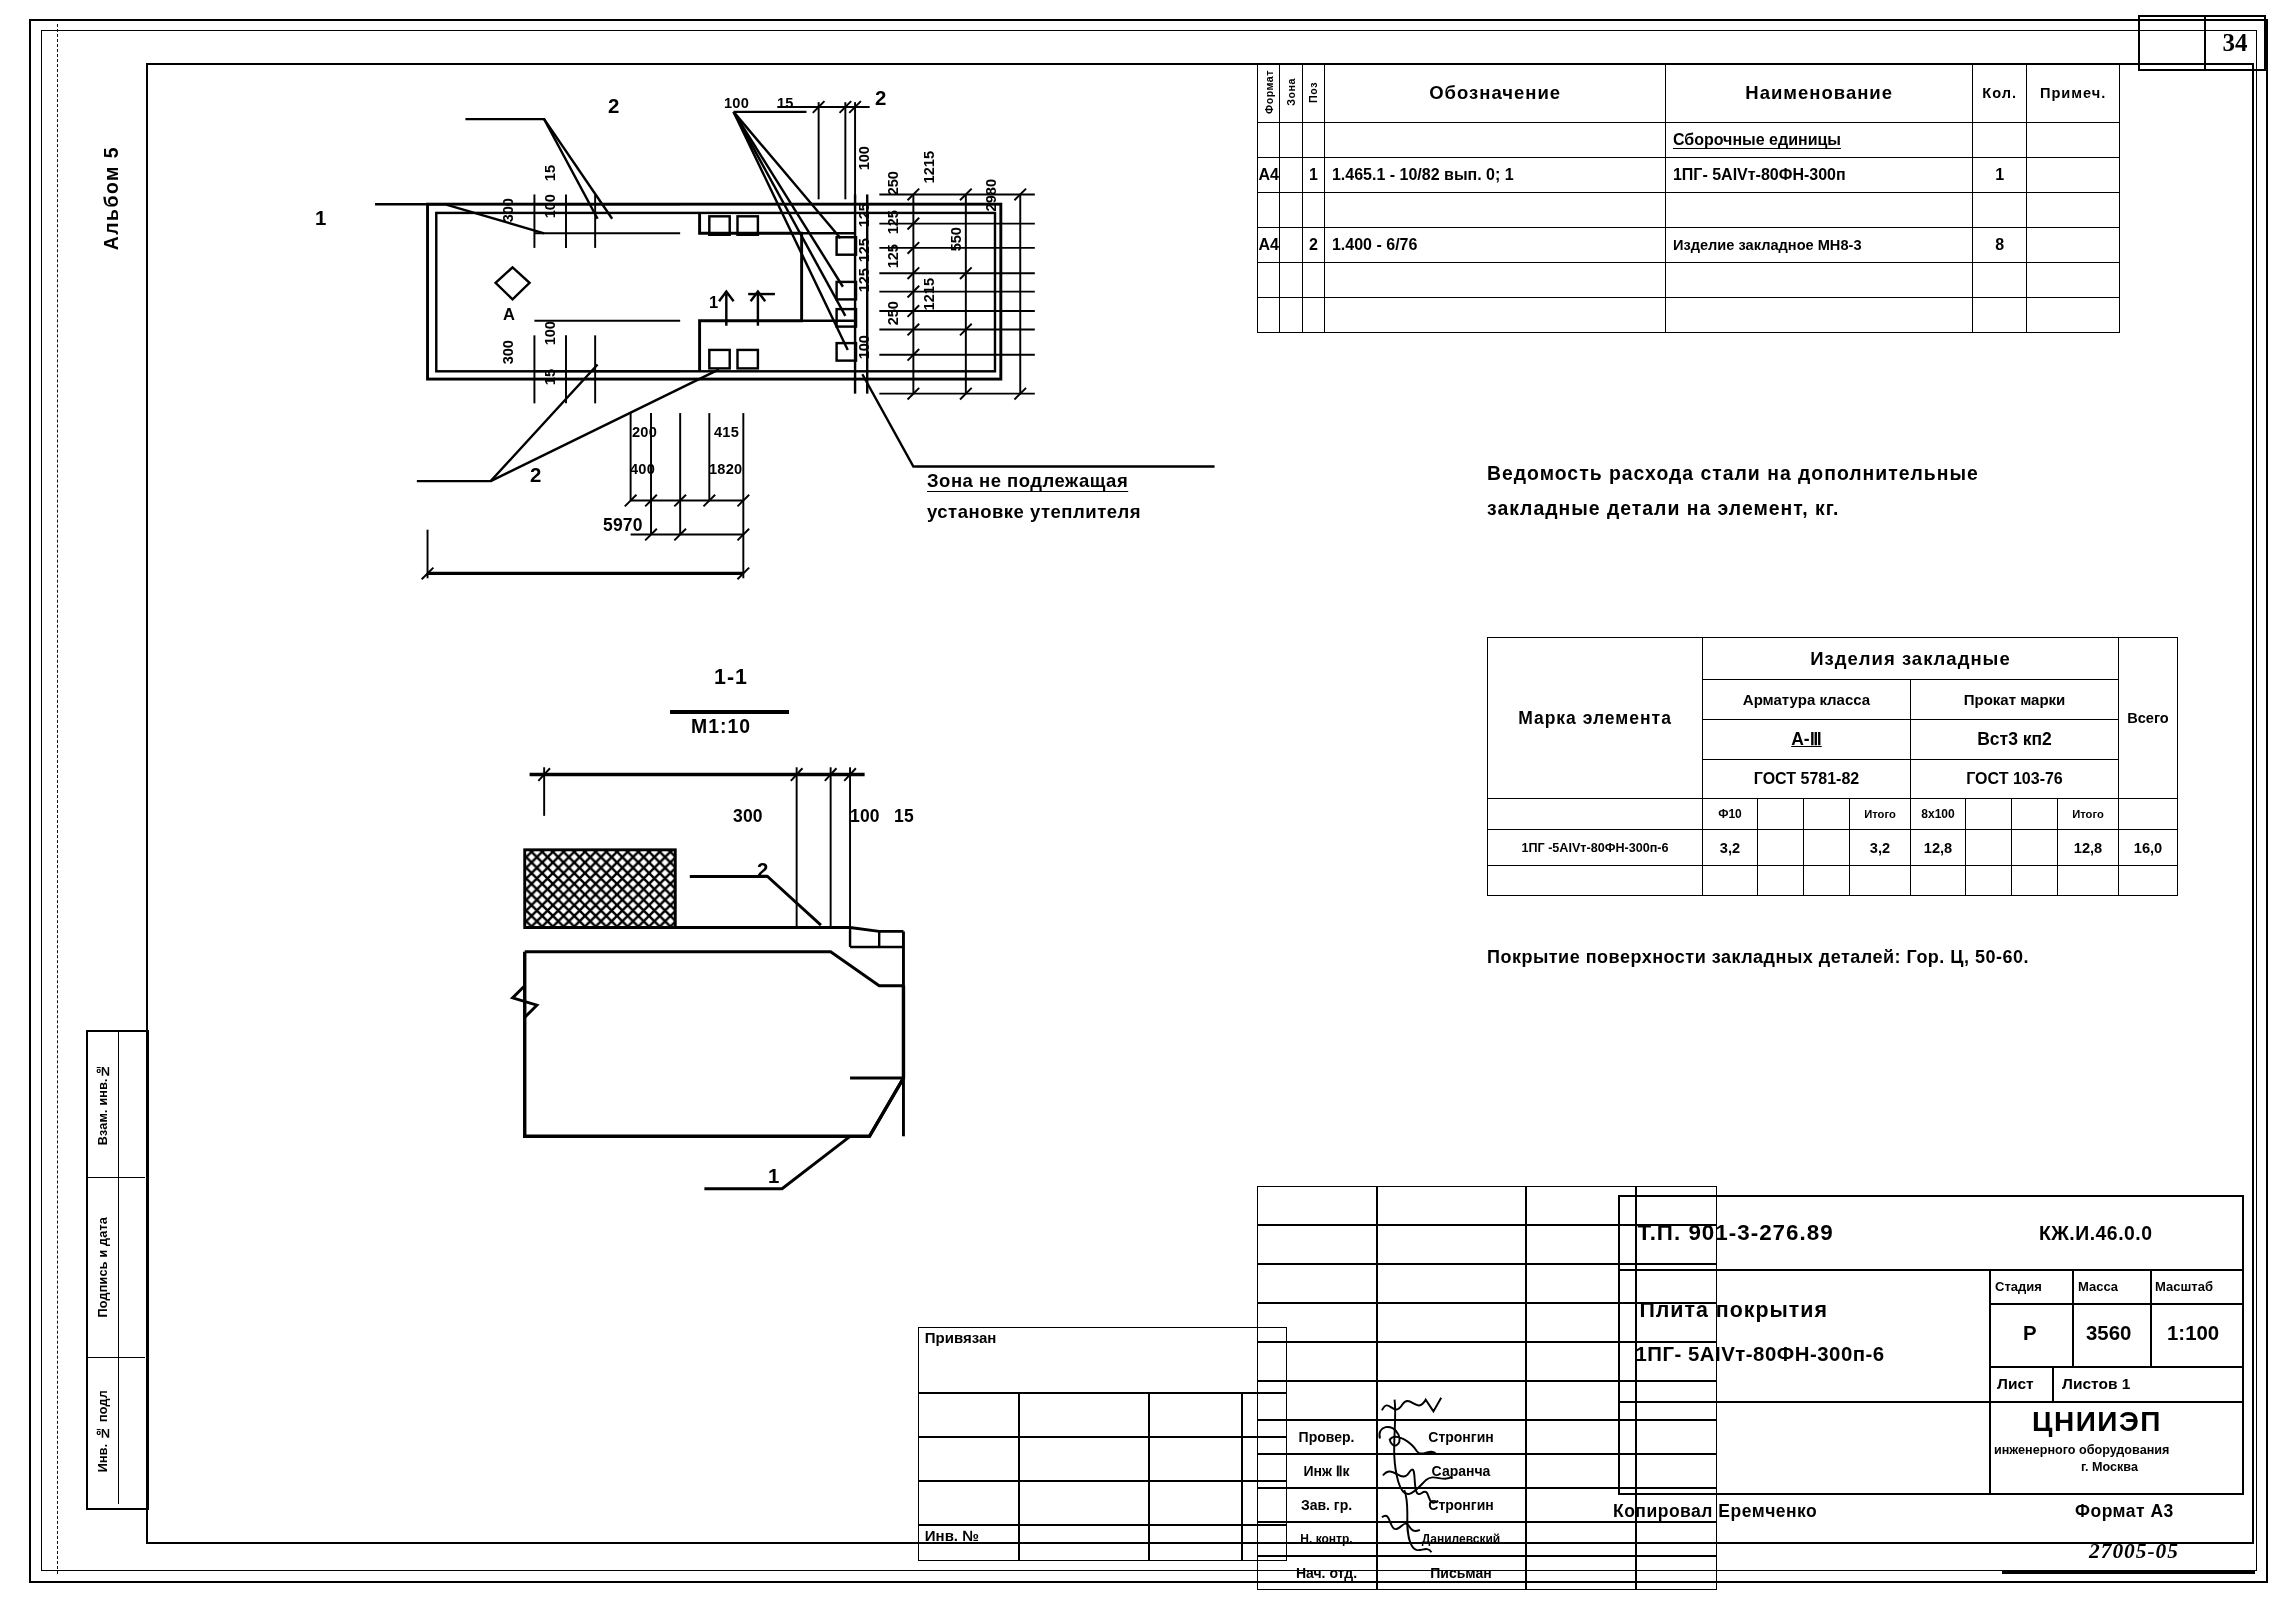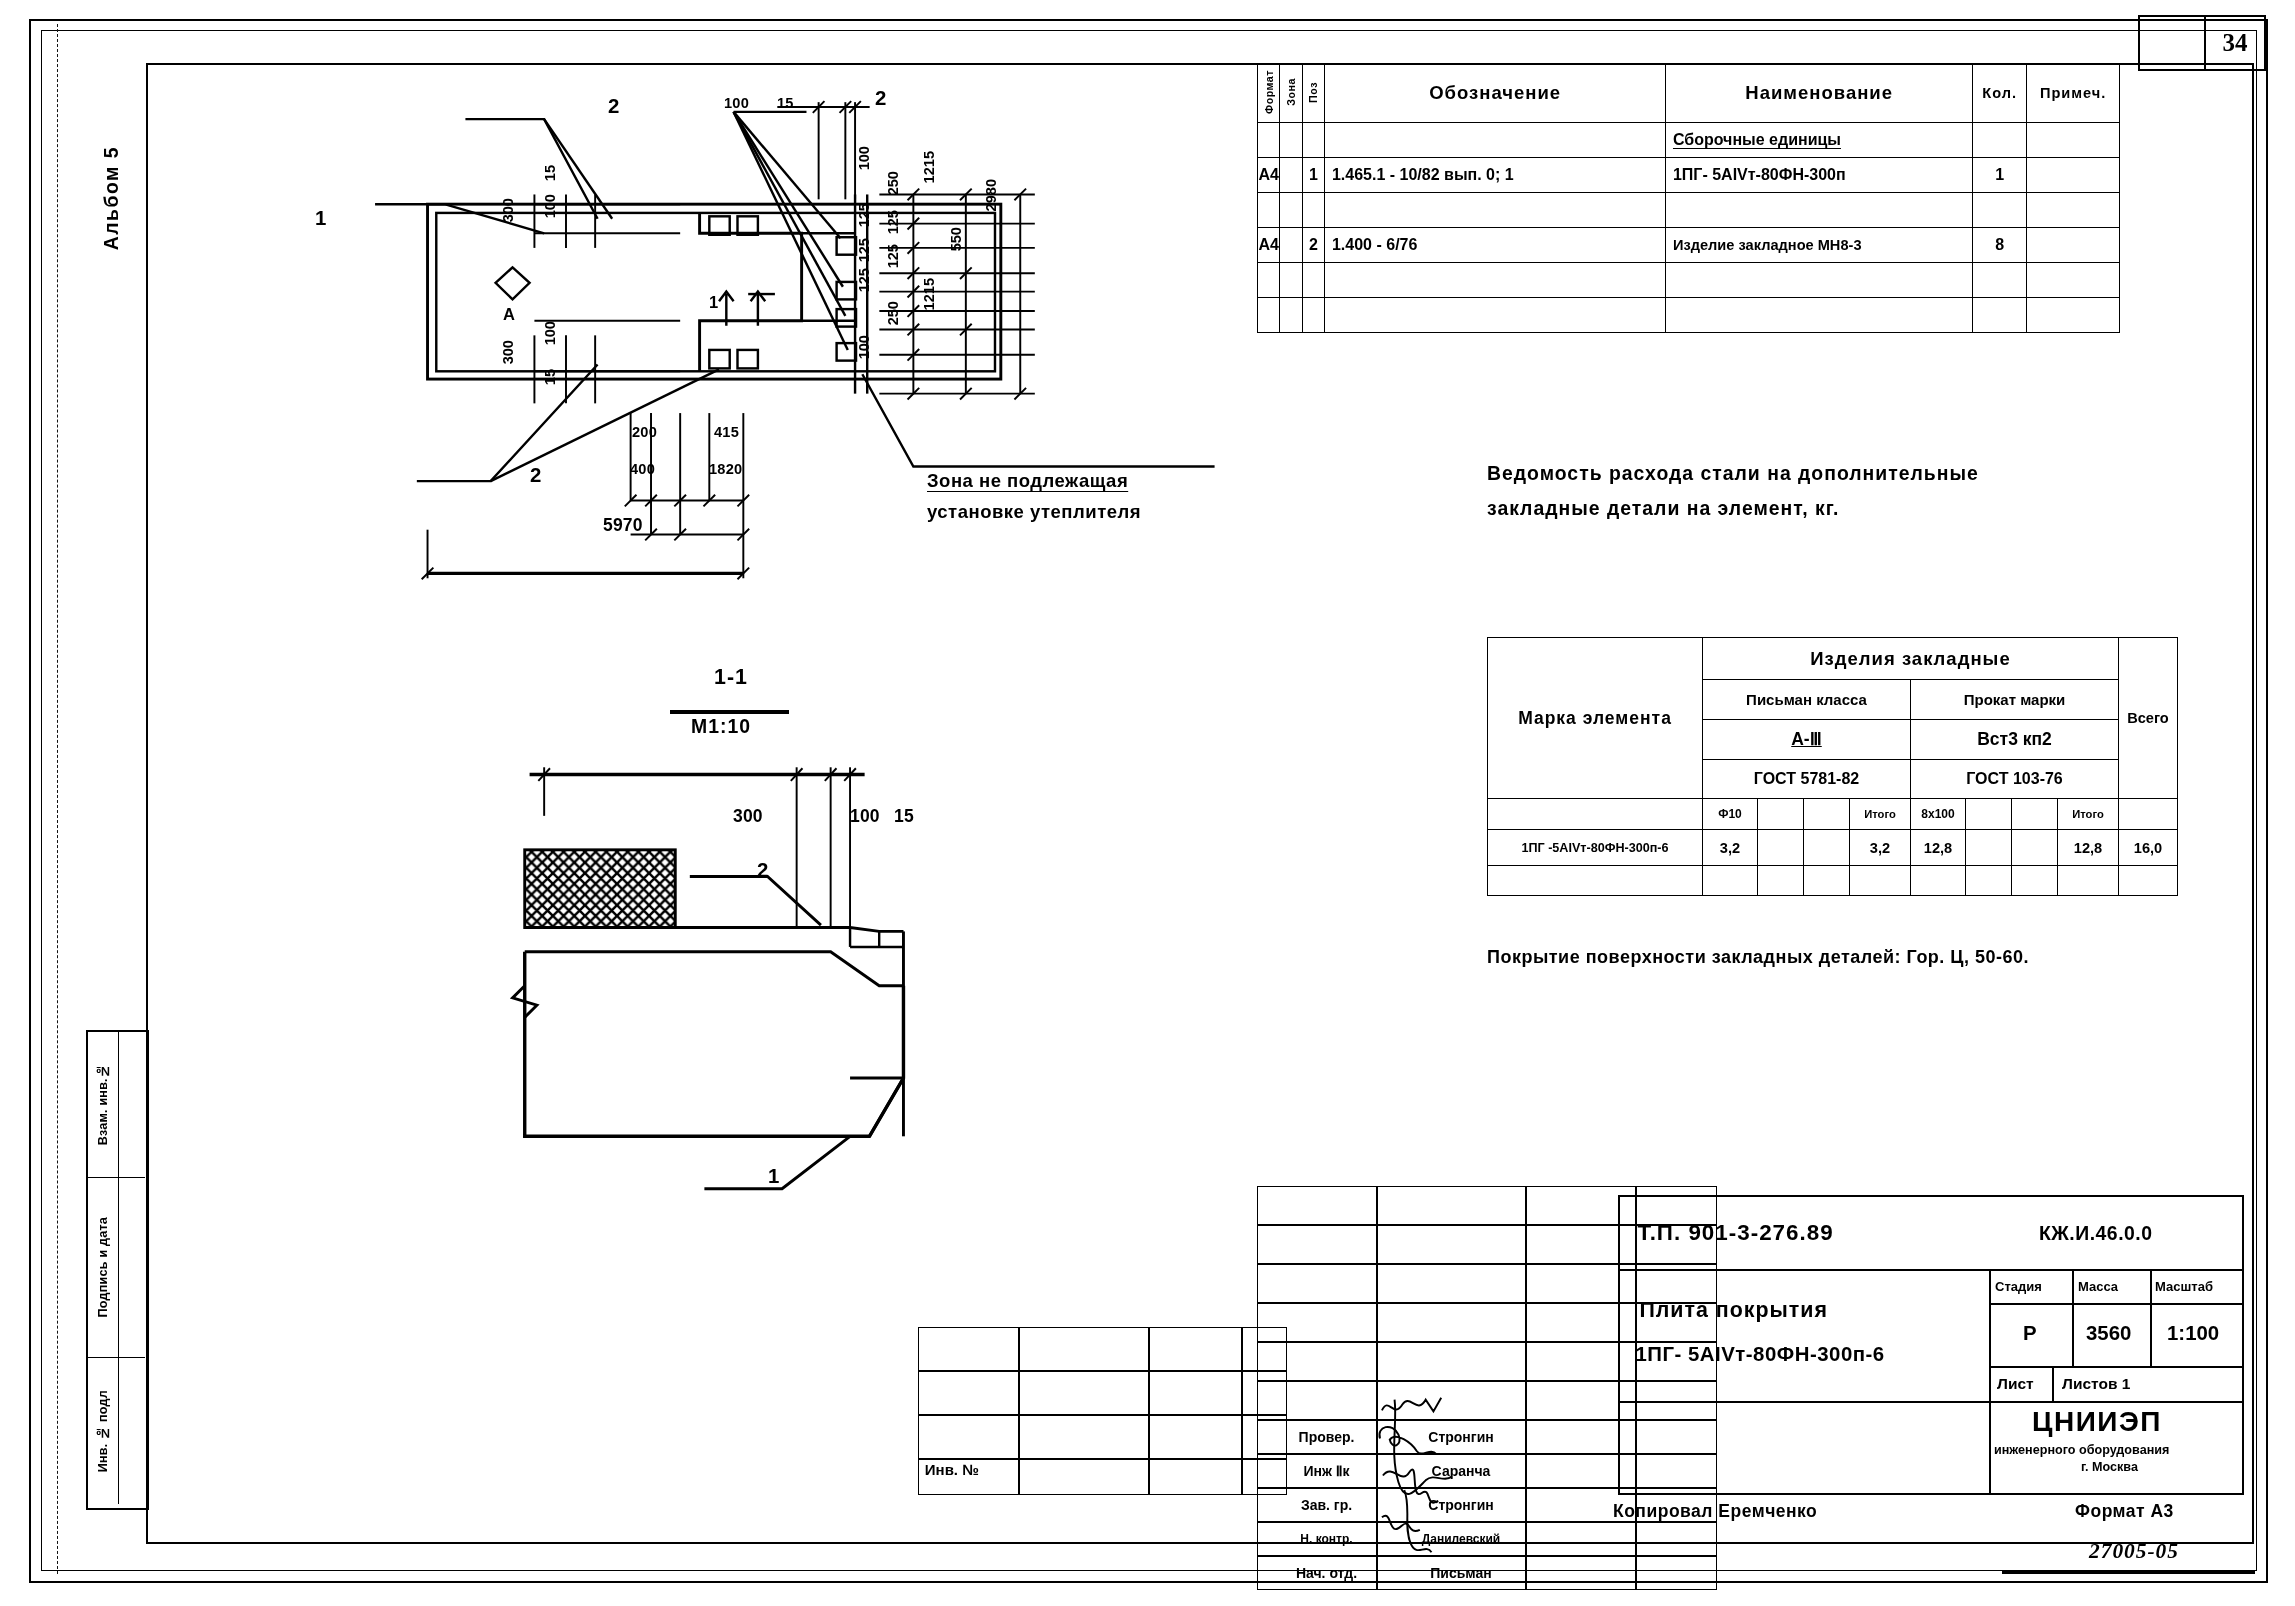--- a/index.html
+++ b/index.html
@@ -411,21 +411,21 @@
   <table class="spec" id="steel-table">
     <tbody>
         <tr>
       <td rowspan="4" style="width:214px;height:41px;font-size:17.5px;letter-spacing:1px;">
         <span>Марка элемента</span>
       </td>
       <td colspan="8" style="height:41px;font-size:18.5px;letter-spacing:1px;">Изделия закладные</td>
       <td rowspan="4" style="width:58px;font-size:14.6px;">Всего</td>
     </tr>
     <tr>
-      <td colspan="4" style="width:204px;height:39px;font-size:15px;">Письман класса</td>
+      <td colspan="4" style="width:204px;height:39px;font-size:15px;">Арматура класса</td>
       <td colspan="4" style="width:204px;height:39px;font-size:15px;">Прокат марки</td>
     </tr>
     <tr>
       <td colspan="4" style="height:39px;font-size:17.5px;">
         <span style="text-decoration:underline;">А-Ⅲ</span>
       </td>
       <td colspan="4" style="height:39px;font-size:17.5px;">Вст3 кп2</td>
     </tr>
     <tr>
       <td colspan="4" style="height:38px;font-size:16px;margin-left:25px;">ГОСТ 5781-82</td>
@@ -547,20 +547,23 @@
     <path class="sl" stroke-width="4" d="M 14 42 C 28 12, 38 60, 56 30 C 72 6, 86 52, 104 20 L 120 44 L 136 16"></path>
     <path class="sl" stroke-width="4" d="M 10 100 C 2 74, 36 66, 48 92 C 58 114, 34 124, 30 102 C 44 86, 74 108, 86 126 C 96 140, 114 118, 126 132"></path>
     <path class="sl" stroke-width="4" d="M 40 20 C 46 70, 30 130, 48 190 C 62 236, 84 206, 104 186 C 122 170, 140 192, 158 178"></path>
     <path class="sl" stroke-width="4" d="M 16 176 C 36 150, 54 196, 70 170 C 90 140, 72 230, 96 212 C 116 198, 104 246, 130 228"></path>
     <path class="sl" stroke-width="4" d="M 14 262 C 36 244, 26 306, 54 280 C 74 262, 66 300, 92 288"></path>
     <path class="sl" stroke-width="4" d="M 60 206 C 74 240, 58 284, 74 318 C 86 344, 104 316, 116 334"></path>
   </svg>
 
   <table id="privyazan" cellspacing="0">
     <tbody>
+        <tr>
+      <td colspan="4" style="width:335px;height:62px;">Привязан</td>
+    </tr>
     <tr>
       <td style="width:92px;height:40px;"></td>
           <td style="width:121px;"></td>
           <td style="width:85px;"></td>
           <td style="width:36px;"></td>
     </tr>
     <tr>
       <td style="height:40px;"></td>
           <td></td>
           <td></td>

